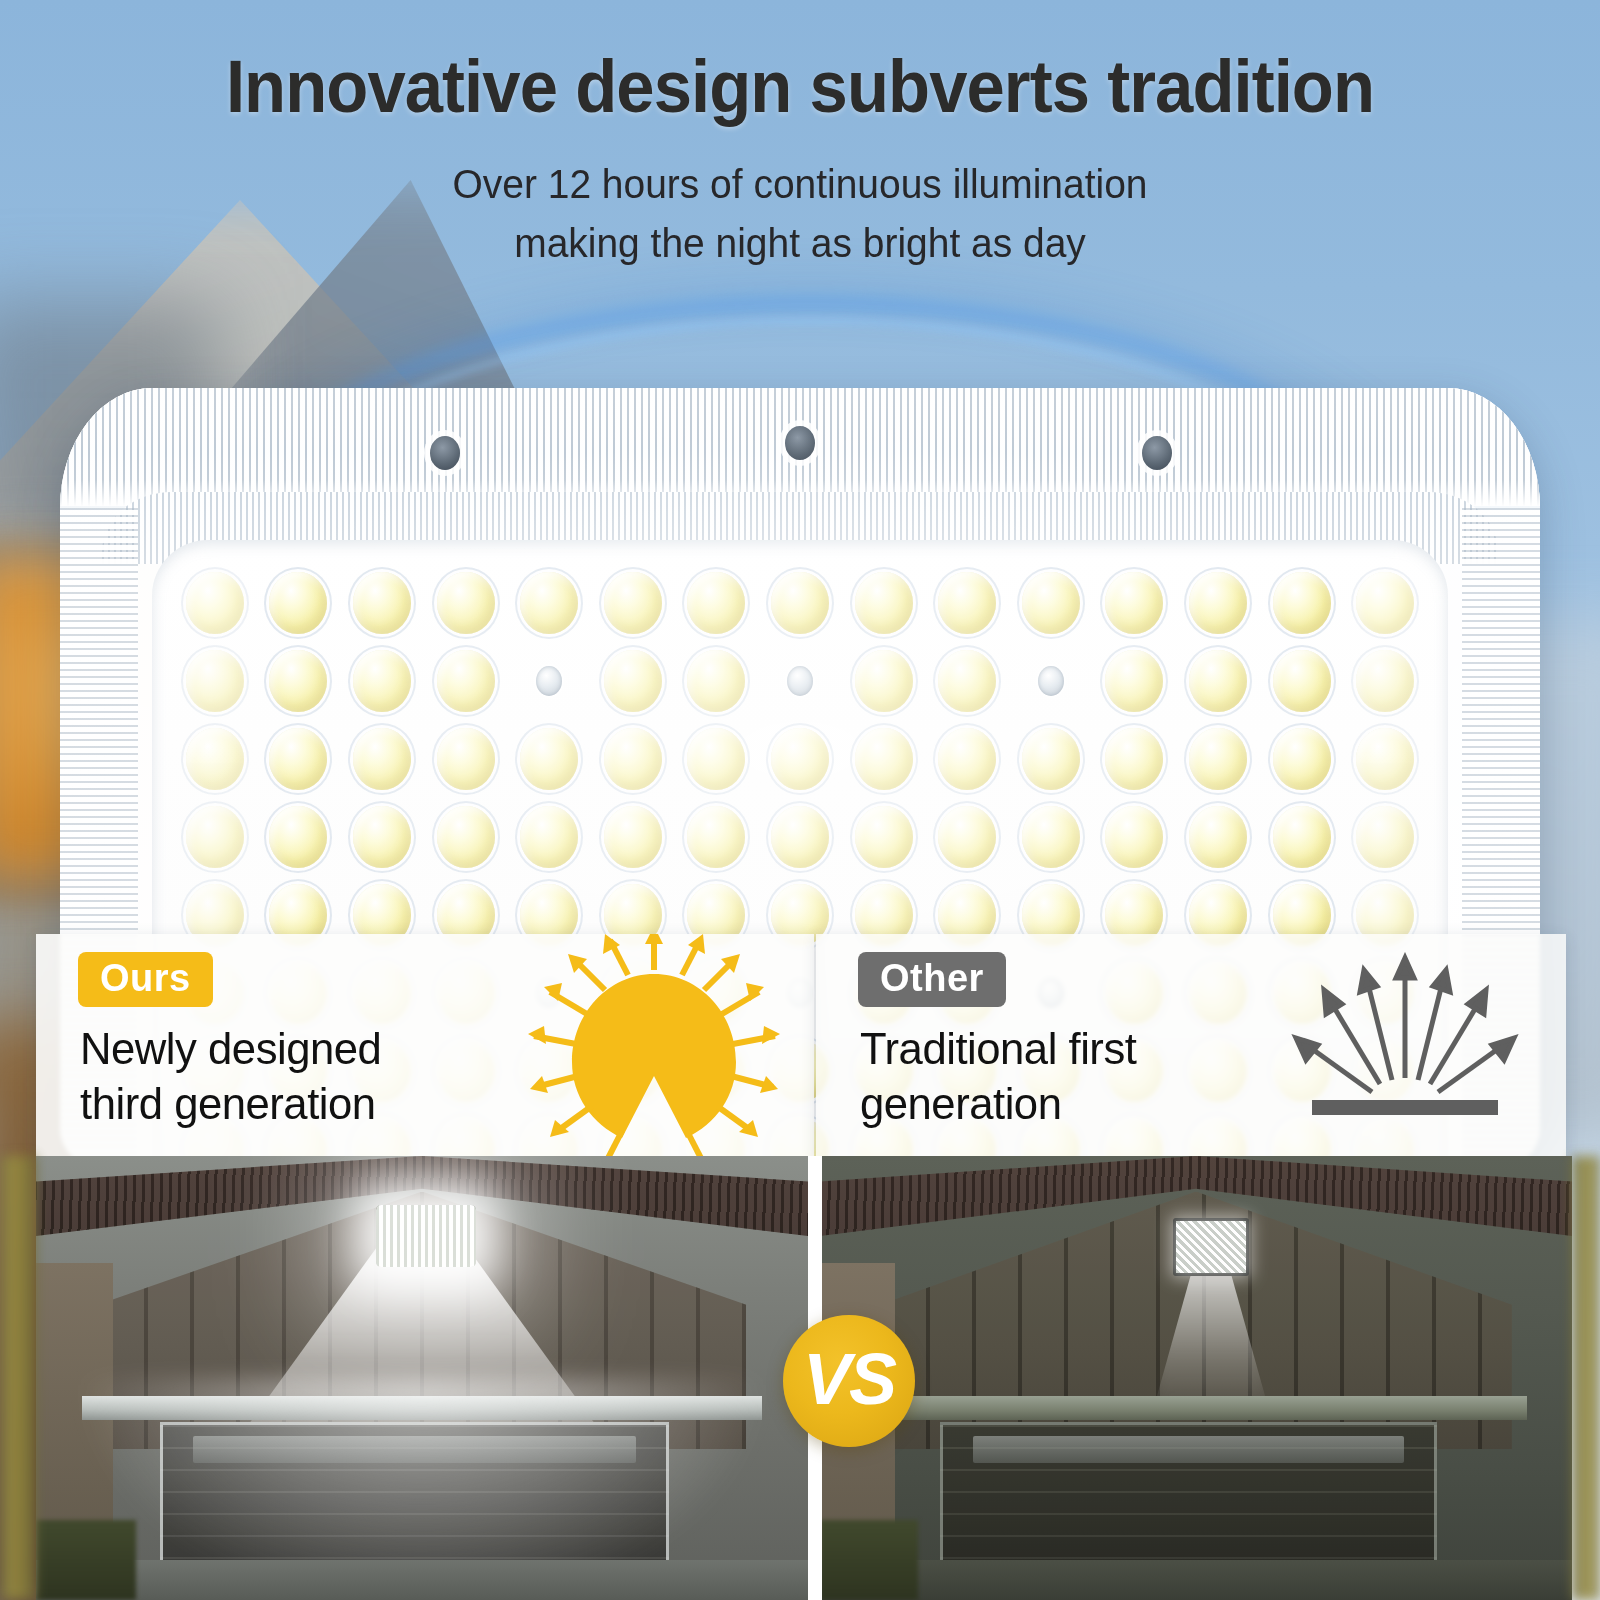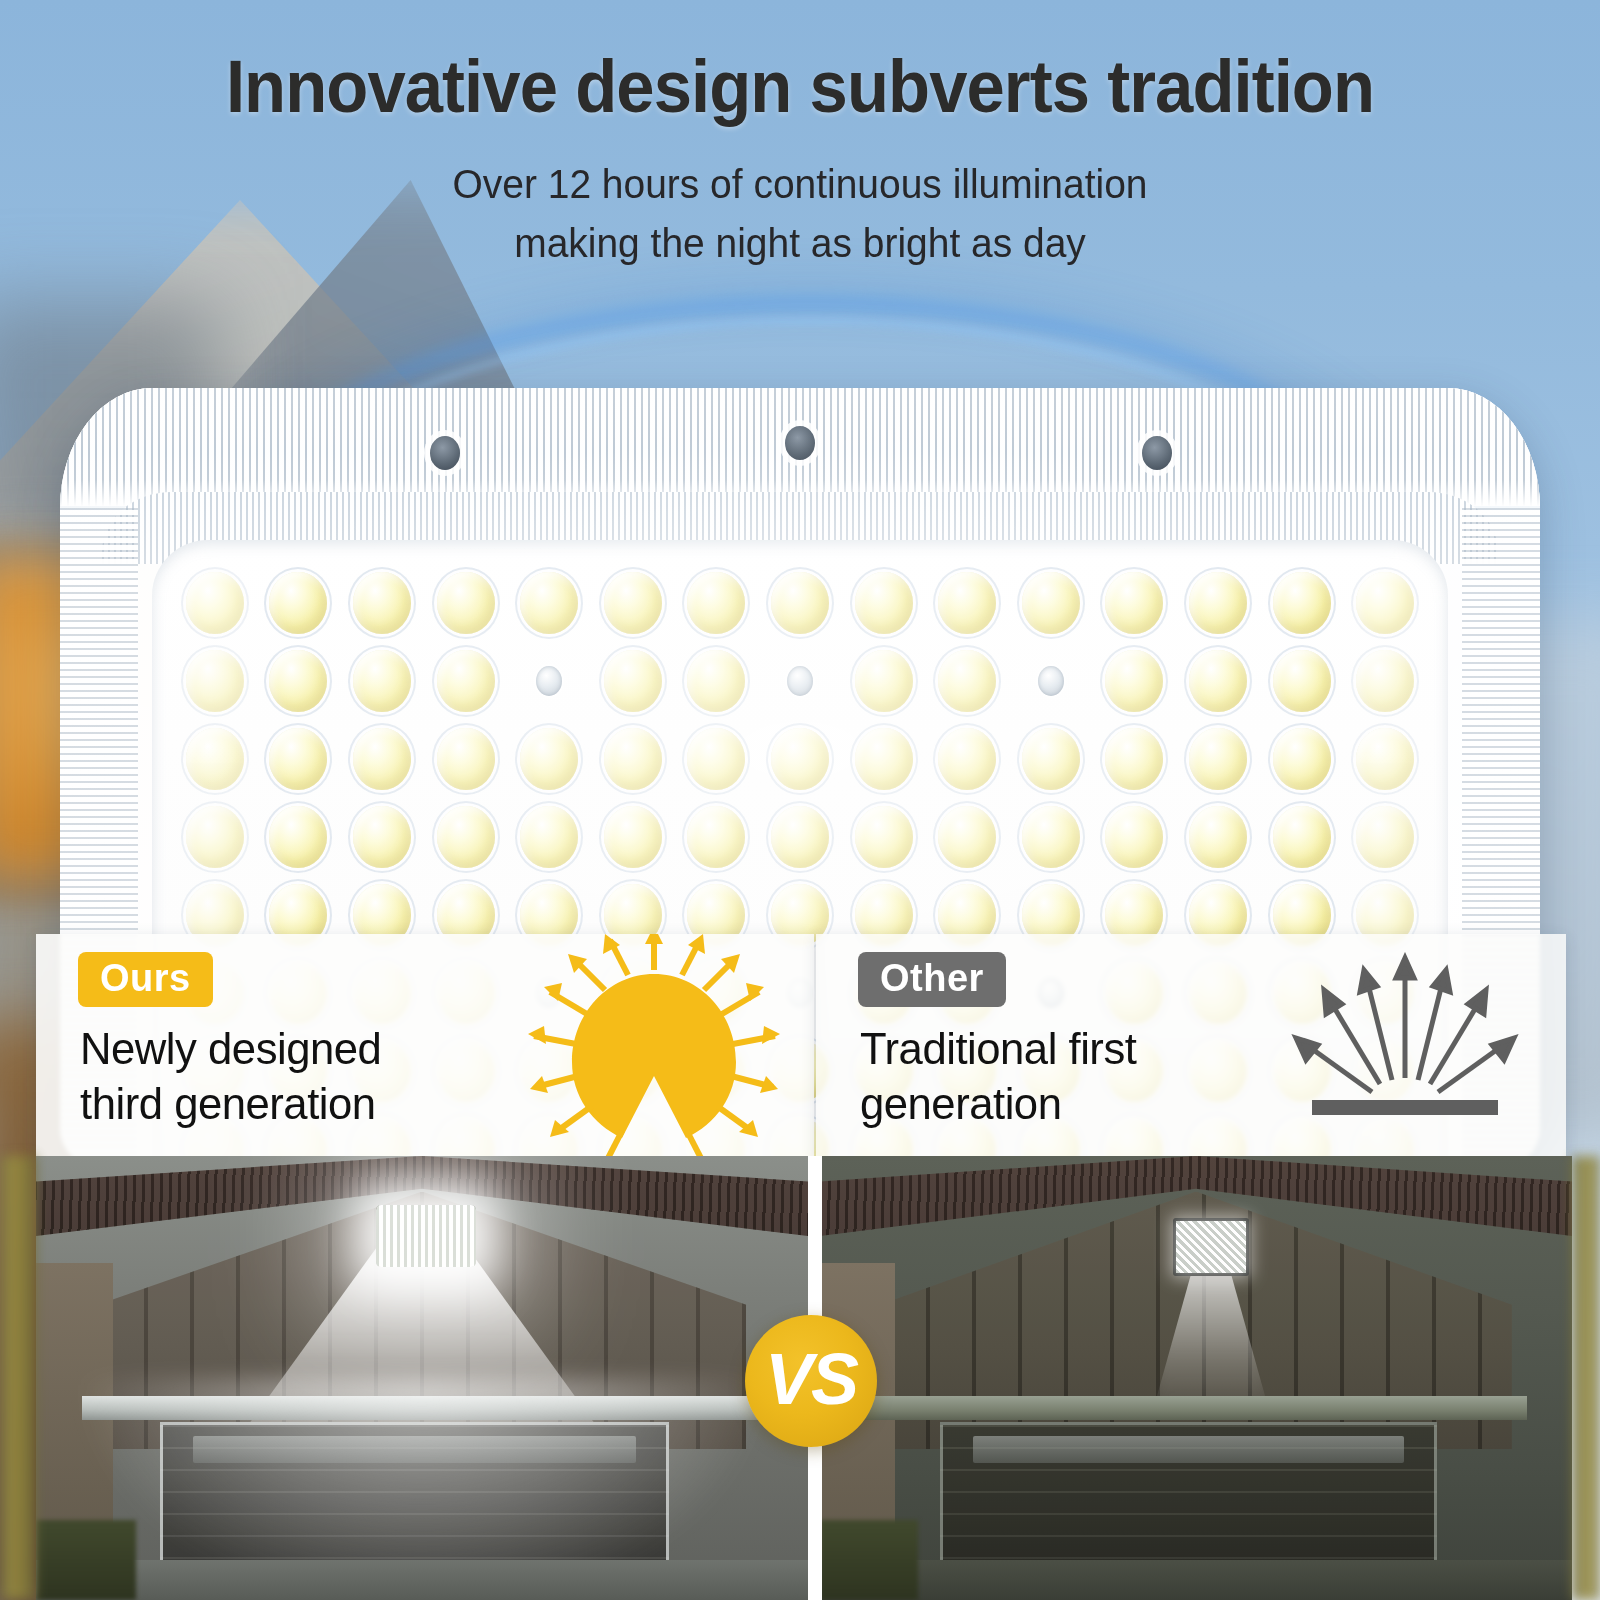--- a/index.html
+++ b/index.html
@@ -450,21 +450,21 @@
     left:0; top:0; width:36px; height:444px;
     background:linear-gradient(90deg,#7e7a48 0%,#9c8f3f 40%,#6f6a3a 100%);
     filter:blur(6px); opacity:.85;
   }
   .photo-edge.r { left:1572px; width:28px;
     background:linear-gradient(90deg,#6f6a3a 0%,#9c8f3f 60%,#7e7a48 100%); }
 
   
   .vs {
     position:absolute;
-    left:745px; top:1315px;
+    left:783px; top:1315px;
     width:132px; height:132px;
     border-radius:50%;
     background:radial-gradient(circle at 42% 36%, #f3c22a 0%, #ecb81c 45%, #d9a412 100%);
     display:flex; align-items:center; justify-content:center;
     box-shadow:0 4px 16px rgba(90,70,10,.35);
     text-align:center;
   }
   .vs b {
     color:#ffffff;
     font-size:72px;

